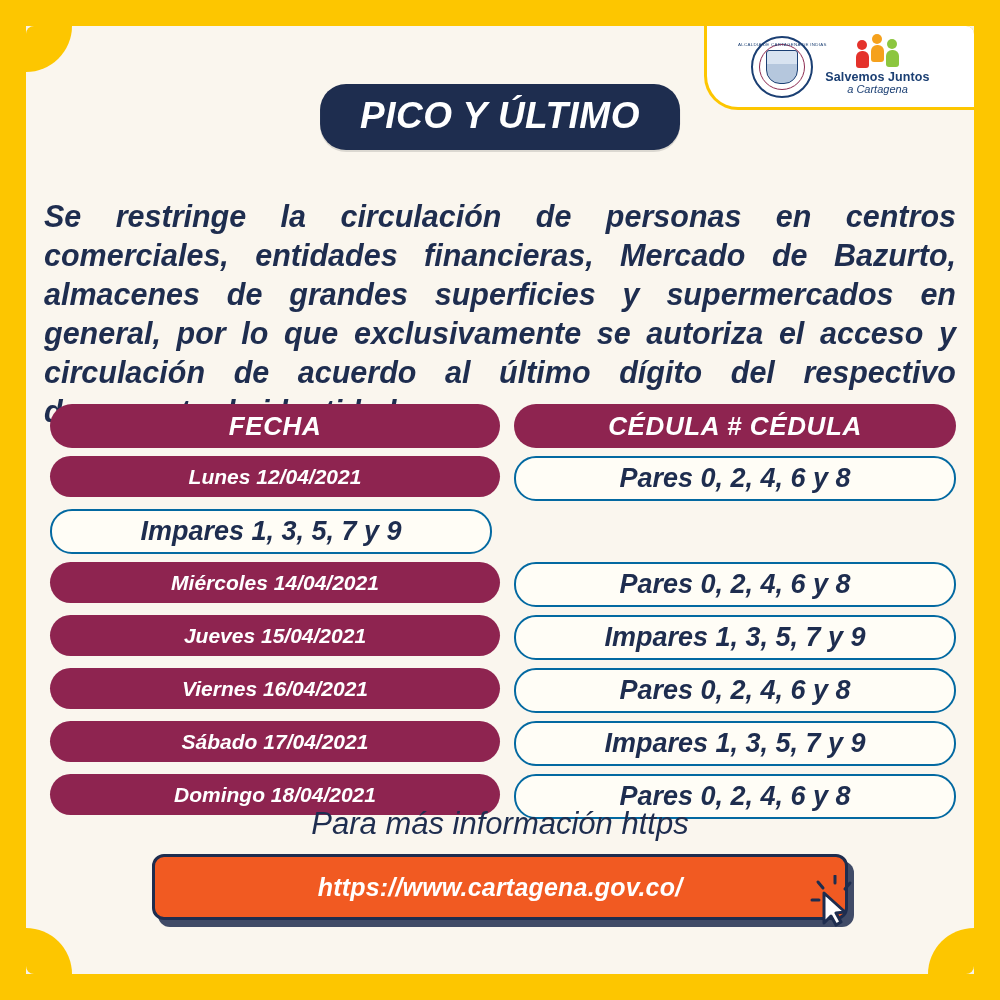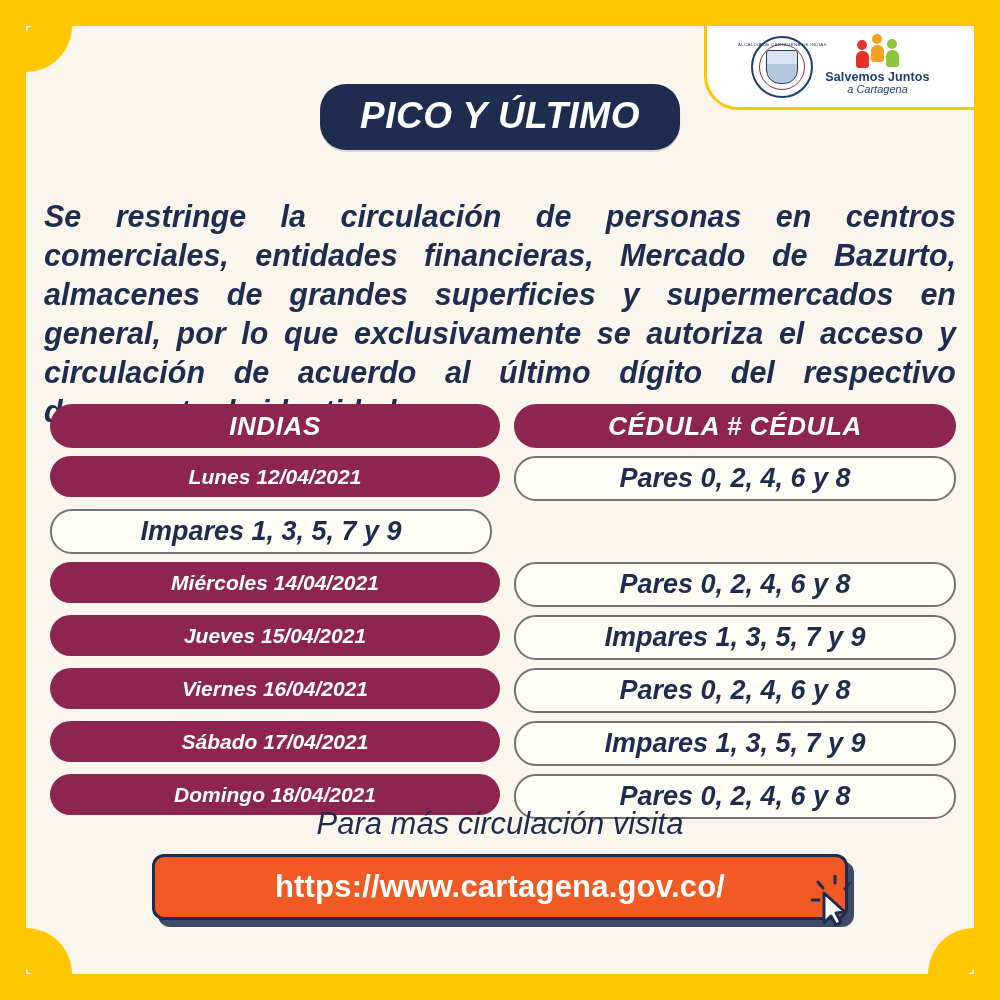--- a/index.html
+++ b/index.html
@@ -235,21 +235,21 @@
   }
   .body-row .cell-left {
     background: #8e2450;
     color: #ffffff;
     font-size: 21px;
     font-weight: bold;
     font-style: italic;
   }
   .body-row .cell-right {
     background: #fffdf6;
-    border: 2px solid #737373;
+    border: 2px solid #0369a1;
     color: #1e2d4f;
     font-size: 27px;
     font-weight: bold;
     font-style: italic;
     height: 45px;
   }
 
   
   .more-info {
     position: absolute;
@@ -271,22 +271,23 @@
     background: #f15a22;
     border-radius: 12px;
     border: 3px solid #1e2d4f;
     box-shadow: 6px 7px 0 rgba(30,45,79,.85);
     display: flex;
     align-items: center;
     justify-content: center;
   }
   .url-text {
     color: #ffffff;
-    font-size: 31px;
-    font-weight: bold;
+    font-size: 25px;
+    font-weight: bold;
+    font-style: italic;
     letter-spacing: .2px;
   }
   .cursor {
     position: absolute;
     right: -8px;
     top: 18px;
     width: 44px;
     height: 52px;
   }
   .cursor svg { display:block; }
@@ -332,21 +333,21 @@
     </div>
   </div>
 
   <div class="title-pill">PICO Y ÚLTIMO</div>
 
   <p class="intro">Se restringe la circulación de personas en centros comerciales, entidades financieras, Mercado de Bazurto, almacenes de grandes superficies y supermercados en general, por lo que exclusivamente se autoriza el acceso y circulación de acuerdo al último dígito del respectivo documento de identidad.</p>
 
   <div class="table">
 
     <div class="row head-row">
-      <div class="cell-left">INDIAS</div>
+      <div class="cell-left">FECHA</div>
       <div class="cell-right">CÉDULA # CÉDULA</div>
     </div>
 
     <div class="row body-row">
       <div class="cell-left">Lunes 12/04/2021</div>
       <div class="cell-right">Pares 0, 2, 4, 6 y 8</div>
     </div>
 
     <div class="row body-row">
       <div class="cell-right">Impares 1, 3, 5, 7 y 9</div>
@@ -372,21 +373,21 @@
       <div class="cell-right">Impares 1, 3, 5, 7 y 9</div>
     </div>
 
     <div class="row body-row">
       <div class="cell-left">Domingo 18/04/2021</div>
       <div class="cell-right">Pares 0, 2, 4, 6 y 8</div>
     </div>
 
   </div>
 
-  <div class="more-info">Para más circulación visita</div>
+  <div class="more-info">Para más información https</div>
 
   <div class="url-bar">
     <span class="url-text">https://www.cartagena.gov.co/</span>
     <span class="cursor">
       <svg viewBox="0 0 44 52" width="44" height="52">
         <g stroke="#1e2d4f" stroke-width="3" stroke-linecap="round">
           <line x1="26" y1="8" x2="26" y2="1"></line>
           <line x1="14" y1="13" x2="9" y2="7"></line>
           <line x1="36" y1="14" x2="41" y2="8"></line>
           <line x1="10" y1="25" x2="3" y2="25"></line>

